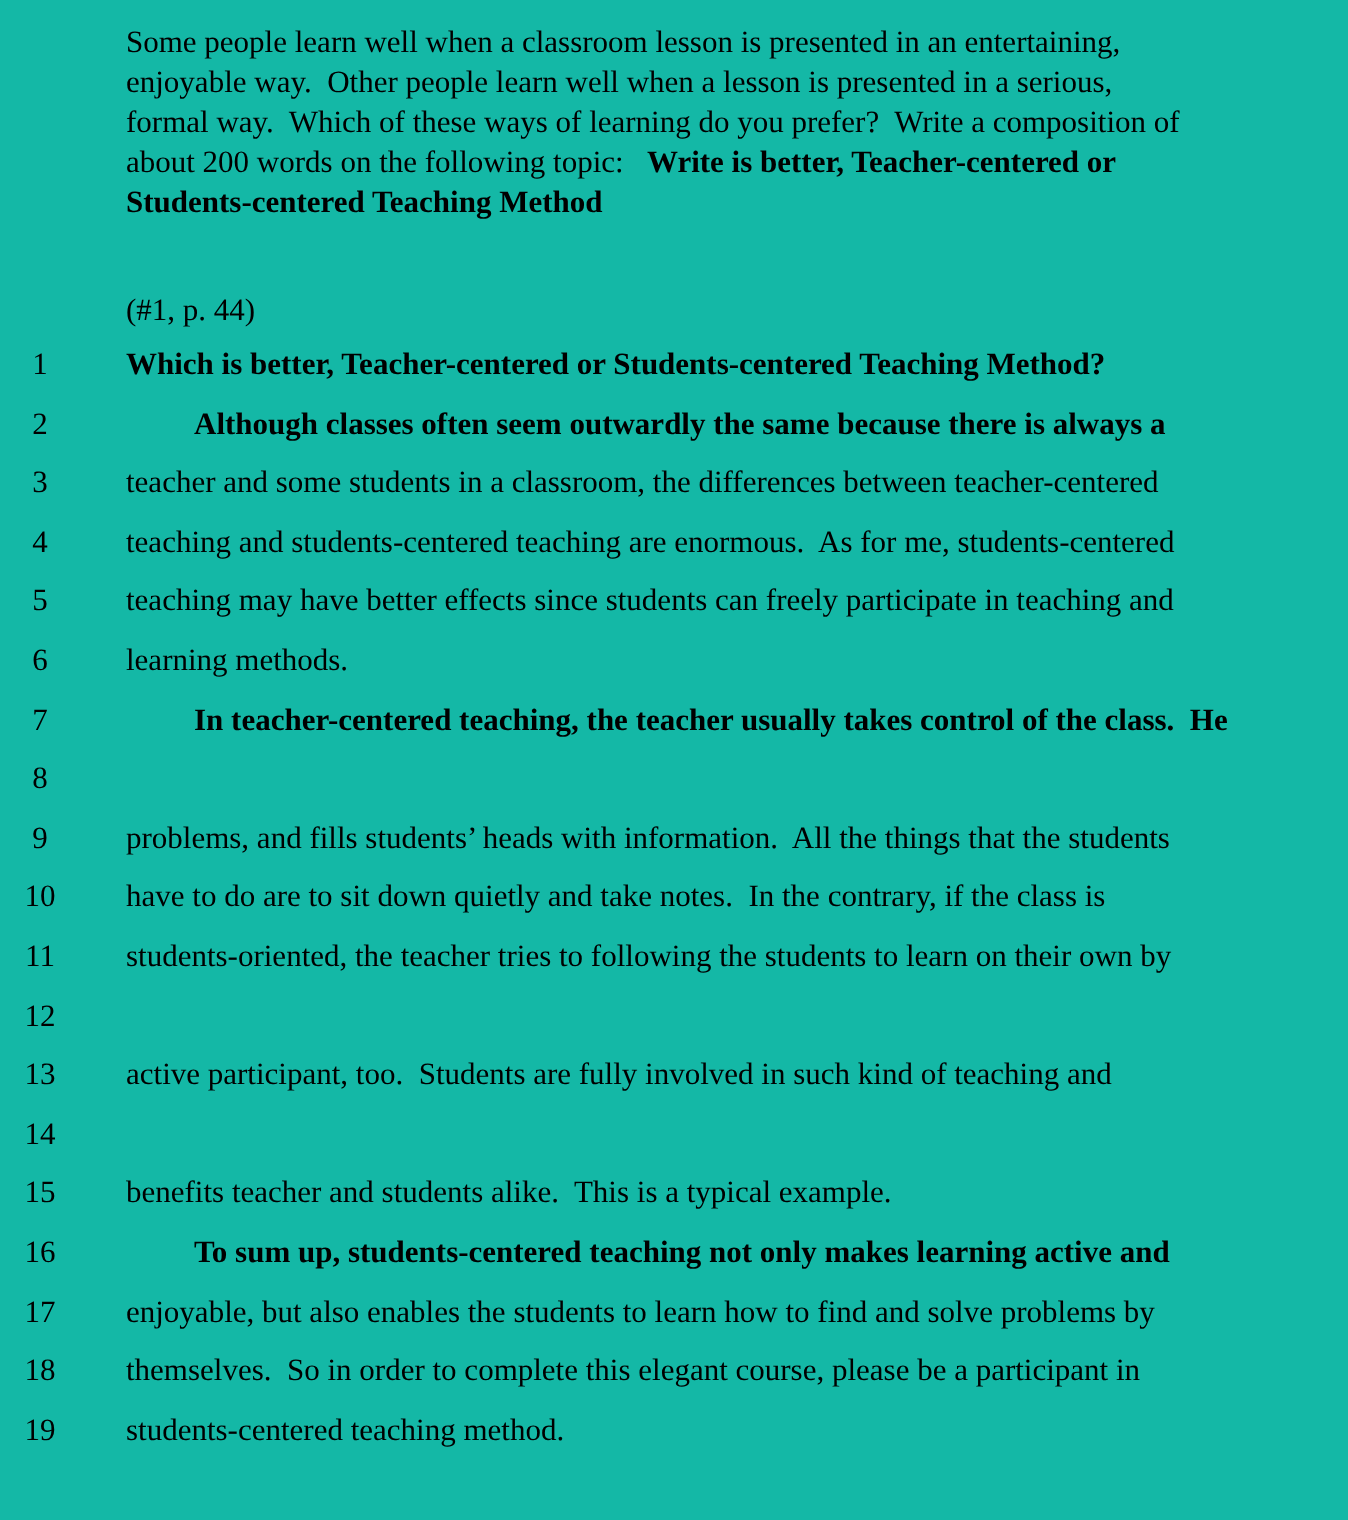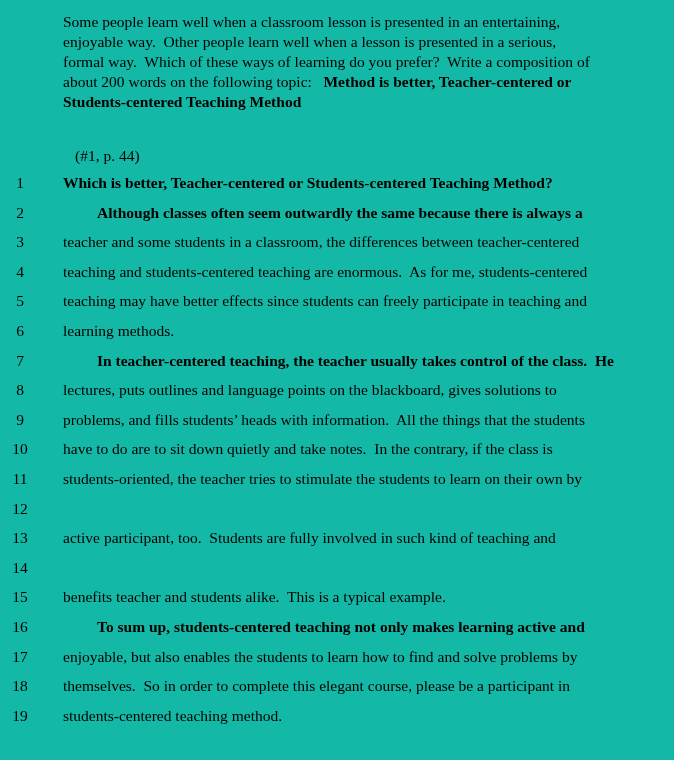--- a/index.html
+++ b/index.html
@@ -25,21 +25,21 @@
   }
   .prompt-line {
     white-space: pre;
     line-height: 20px;
   }
   .prompt-line .bold {
     font-weight: bold;
   }
   .ref {
     position: absolute;
-    left: 75px;
+    left: 63px;
     top: 146px;
     line-height: 20px;
     white-space: pre;
   }
   .essay {
     position: absolute;
     left: 0;
     top: 168px;
     width: 674px;
   }
@@ -73,21 +73,21 @@
   }
 </style>
 </head>
 <body>
 
 <div class="page">
   <div class="prompt" id="prompt">
       <div class="prompt-line"><span>Some people learn well when a classroom lesson is presented in an entertaining,</span></div>
       <div class="prompt-line"><span>enjoyable way.  Other people learn well when a lesson is presented in a serious,</span></div>
       <div class="prompt-line"><span>formal way.  Which of these ways of learning do you prefer?  Write a composition of</span></div>
-      <div class="prompt-line"><span>about 200 words on the following topic:   </span><span class="bold">Method is better, Teacher-centered or</span></div>
+      <div class="prompt-line"><span>about 200 words on the following topic:   </span><span class="bold">Write is better, Teacher-centered or</span></div>
       <div class="prompt-line"><span class="bold">Students-centered Teaching Method</span></div>
     </div>
   <div class="ref">(#1, p. 44)</div>
   <div class="essay" id="essay">
       <div class="essay-row style-title">
         <div class="line-num">1</div>
         <div class="line-text">Which is better, Teacher-centered or Students-centered Teaching Method?</div>
       </div>
       <div class="essay-row style-indent">
         <div class="line-num">2</div>
@@ -108,33 +108,32 @@
       <div class="essay-row style-plain">
         <div class="line-num">6</div>
         <div class="line-text">learning methods.</div>
       </div>
       <div class="essay-row style-indent">
         <div class="line-num">7</div>
         <div class="line-text">In teacher-centered teaching, the teacher usually takes control of the class.  He</div>
       </div>
       <div class="essay-row style-plain">
         <div class="line-num">8</div>
-        <div class="line-text">lectures, puts outlines and language points on the blackboard, gives solutions to</div>
       </div>
       <div class="essay-row style-plain">
         <div class="line-num">9</div>
         <div class="line-text">problems, and fills students’ heads with information.  All the things that the students</div>
       </div>
       <div class="essay-row style-plain">
         <div class="line-num">10</div>
         <div class="line-text">have to do are to sit down quietly and take notes.  In the contrary, if the class is</div>
       </div>
       <div class="essay-row style-plain">
         <div class="line-num">11</div>
-        <div class="line-text">students-oriented, the teacher tries to stimulate the students to learn on their own by</div>
+        <div class="line-text">students-oriented, the teacher tries to following the students to learn on their own by</div>
       </div>
       <div class="essay-row style-plain">
         <div class="line-num">12</div>
       </div>
       <div class="essay-row style-plain">
         <div class="line-num">13</div>
         <div class="line-text">active participant, too.  Students are fully involved in such kind of teaching and</div>
       </div>
       <div class="essay-row style-plain">
         <div class="line-num">14</div>

